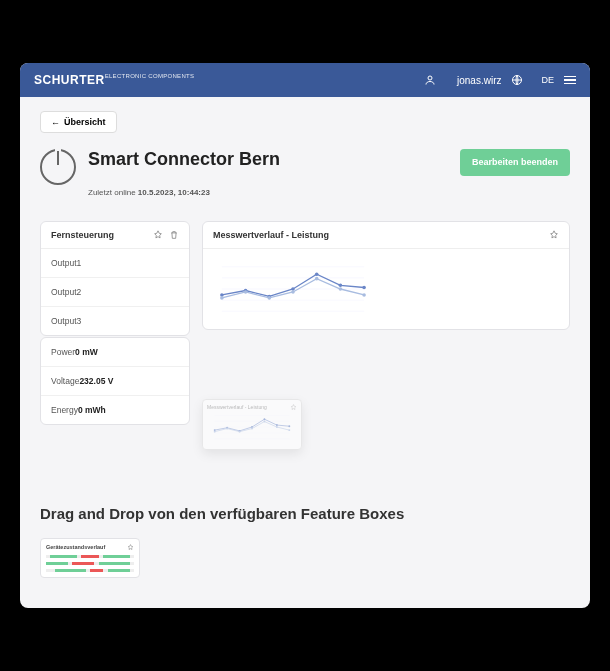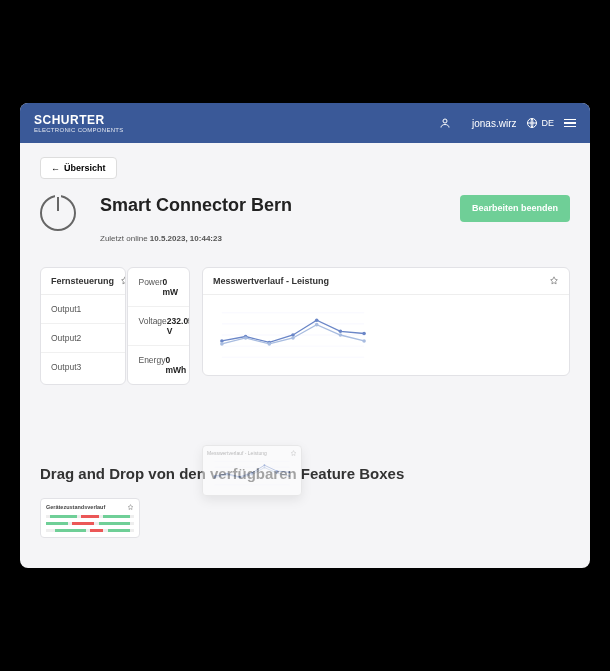--- a/index.html
+++ b/index.html
@@ -1,38 +1,38 @@
 <!DOCTYPE html>
 <html><head>
 <meta charset="utf-8">
 <style>
 *{margin:0;padding:0;box-sizing:border-box;font-family:Arial,Helvetica,sans-serif}
 body{background:#000;display:flex;justify-content:center;align-items:center;min-height:100vh;padding:20px}
 .viewport{width:570px;background:#f5f5f7;border-radius:8px;overflow:hidden;box-shadow:0 20px 60px rgba(0,0,0,.6)}
 .topbar{background:#3a5998;color:#fff;display:flex;align-items:center;justify-content:space-between;padding:10px 14px;font-size:10px}
-.brand{display:flex;flex-direction:column}
+.brand{display:flex;flex-direction:row}
 .brand-name{font-weight:700;font-size:12px;letter-spacing:.5px}
 .brand-sub{font-size:6px;letter-spacing:.3px;opacity:.85}
 .topbar-right{display:flex;align-items:center;gap:10px}
 .topbar-right .user{display:flex;align-items:center;gap:21px}
 .icon-sm{width:12px;height:12px;display:inline-flex;align-items:center;justify-content:center}
-.lang{display:flex;align-items:center;gap:3px;font-size:9px}
+.lang{display:flex;align-items:center;gap:18px;font-size:9px}
 .hamburger{display:flex;flex-direction:column;gap:2px;cursor:pointer}
 .hamburger span{width:12px;height:1.5px;background:#fff}
 .page{padding:14px 20px 30px}
 .back-btn{display:inline-flex;align-items:center;gap:4px;background:#fff;border:1px solid #ddd;border-radius:4px;padding:5px 10px;font-size:9px;cursor:pointer;font-weight:600}
-.hero{display:flex;align-items:flex-start;gap:24px;margin:16px 0 24px}
+.hero{display:flex;align-items:flex-start;gap:12px;margin:16px 0 24px}
 .power-ring{width:36px;height:36px;border:2px solid #666;border-radius:50%;position:relative;flex-shrink:0}
 .power-ring::before{content:"";position:absolute;top:-2px;left:50%;transform:translateX(-50%);width:2px;height:14px;background:#666;border:2px solid #f5f5f7;border-bottom:none}
 .hero-txt h1{font-size:18px;font-weight:700;color:#222}
 .hero-txt .sub{font-size:8px;color:#555;margin-top:18px}
 .hero-txt .sub b{font-weight:700}
 .edit-btn{margin-left:auto;background:#6fcf97;color:#fff;border:none;border-radius:4px;padding:8px 12px;font-size:9px;font-weight:700;cursor:pointer;line-height:1.2}
 .grid{display:flex;gap:12px;align-items:flex-start}
-.col-left{width:150px;display:flex;flex-direction:row;gap:1px}
+.col-left{width:150px;display:flex;flex-direction:column;gap:1px}
 .col-right{flex:1;position:relative}
 .card{background:#fff;border:1px solid #e2e2e6;border-radius:6px;overflow:hidden}
 .card-head{display:flex;align-items:center;padding:8px 10px;font-size:9px;font-weight:700;color:#333;gap:6px;border-bottom:1px solid #eee}
 .card-head .actions{margin-left:auto;display:flex;gap:6px}
 .pin-icon,.trash-icon{width:10px;height:10px;cursor:pointer}
 .row{padding:9px 10px;font-size:8.5px;color:#555;border-bottom:1px solid #f0f0f0;display:flex;justify-content:flex-start}
 .row:last-child{border-bottom:none}
 .row .val{font-weight:700;color:#222}
 .chart-card{background:#fff;border:1px solid #e2e2e6;border-radius:6px}
 .chart-head{display:flex;align-items:center;padding:8px 10px;font-size:9px;font-weight:700;color:#333;border-bottom:1px solid #eee}

